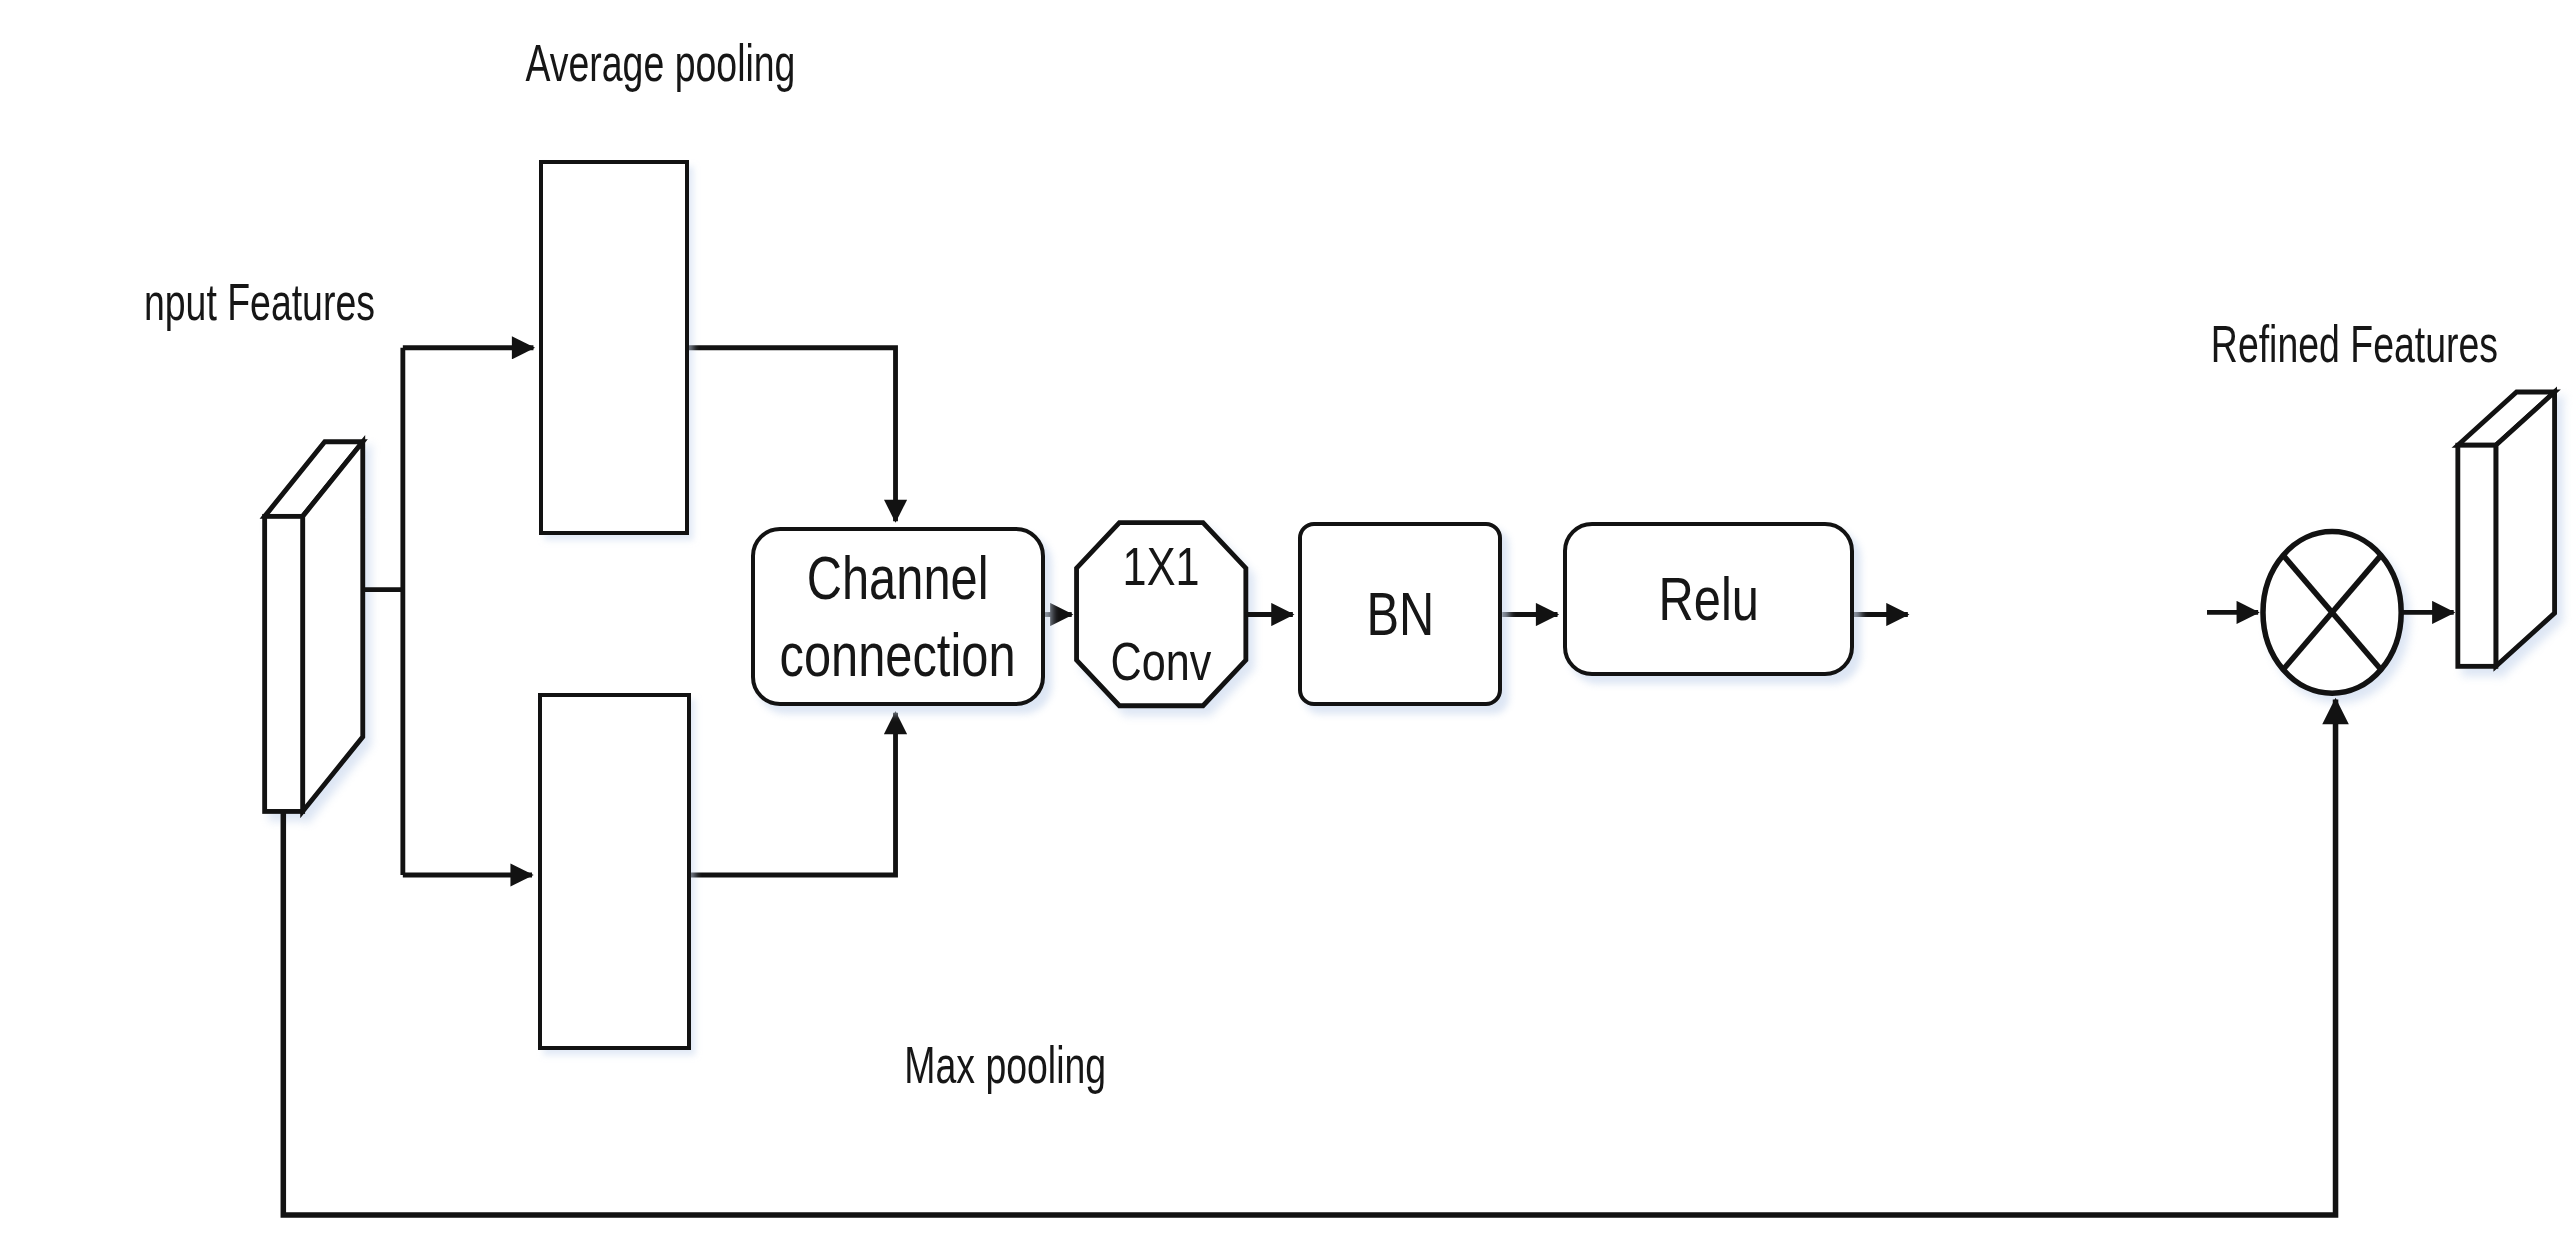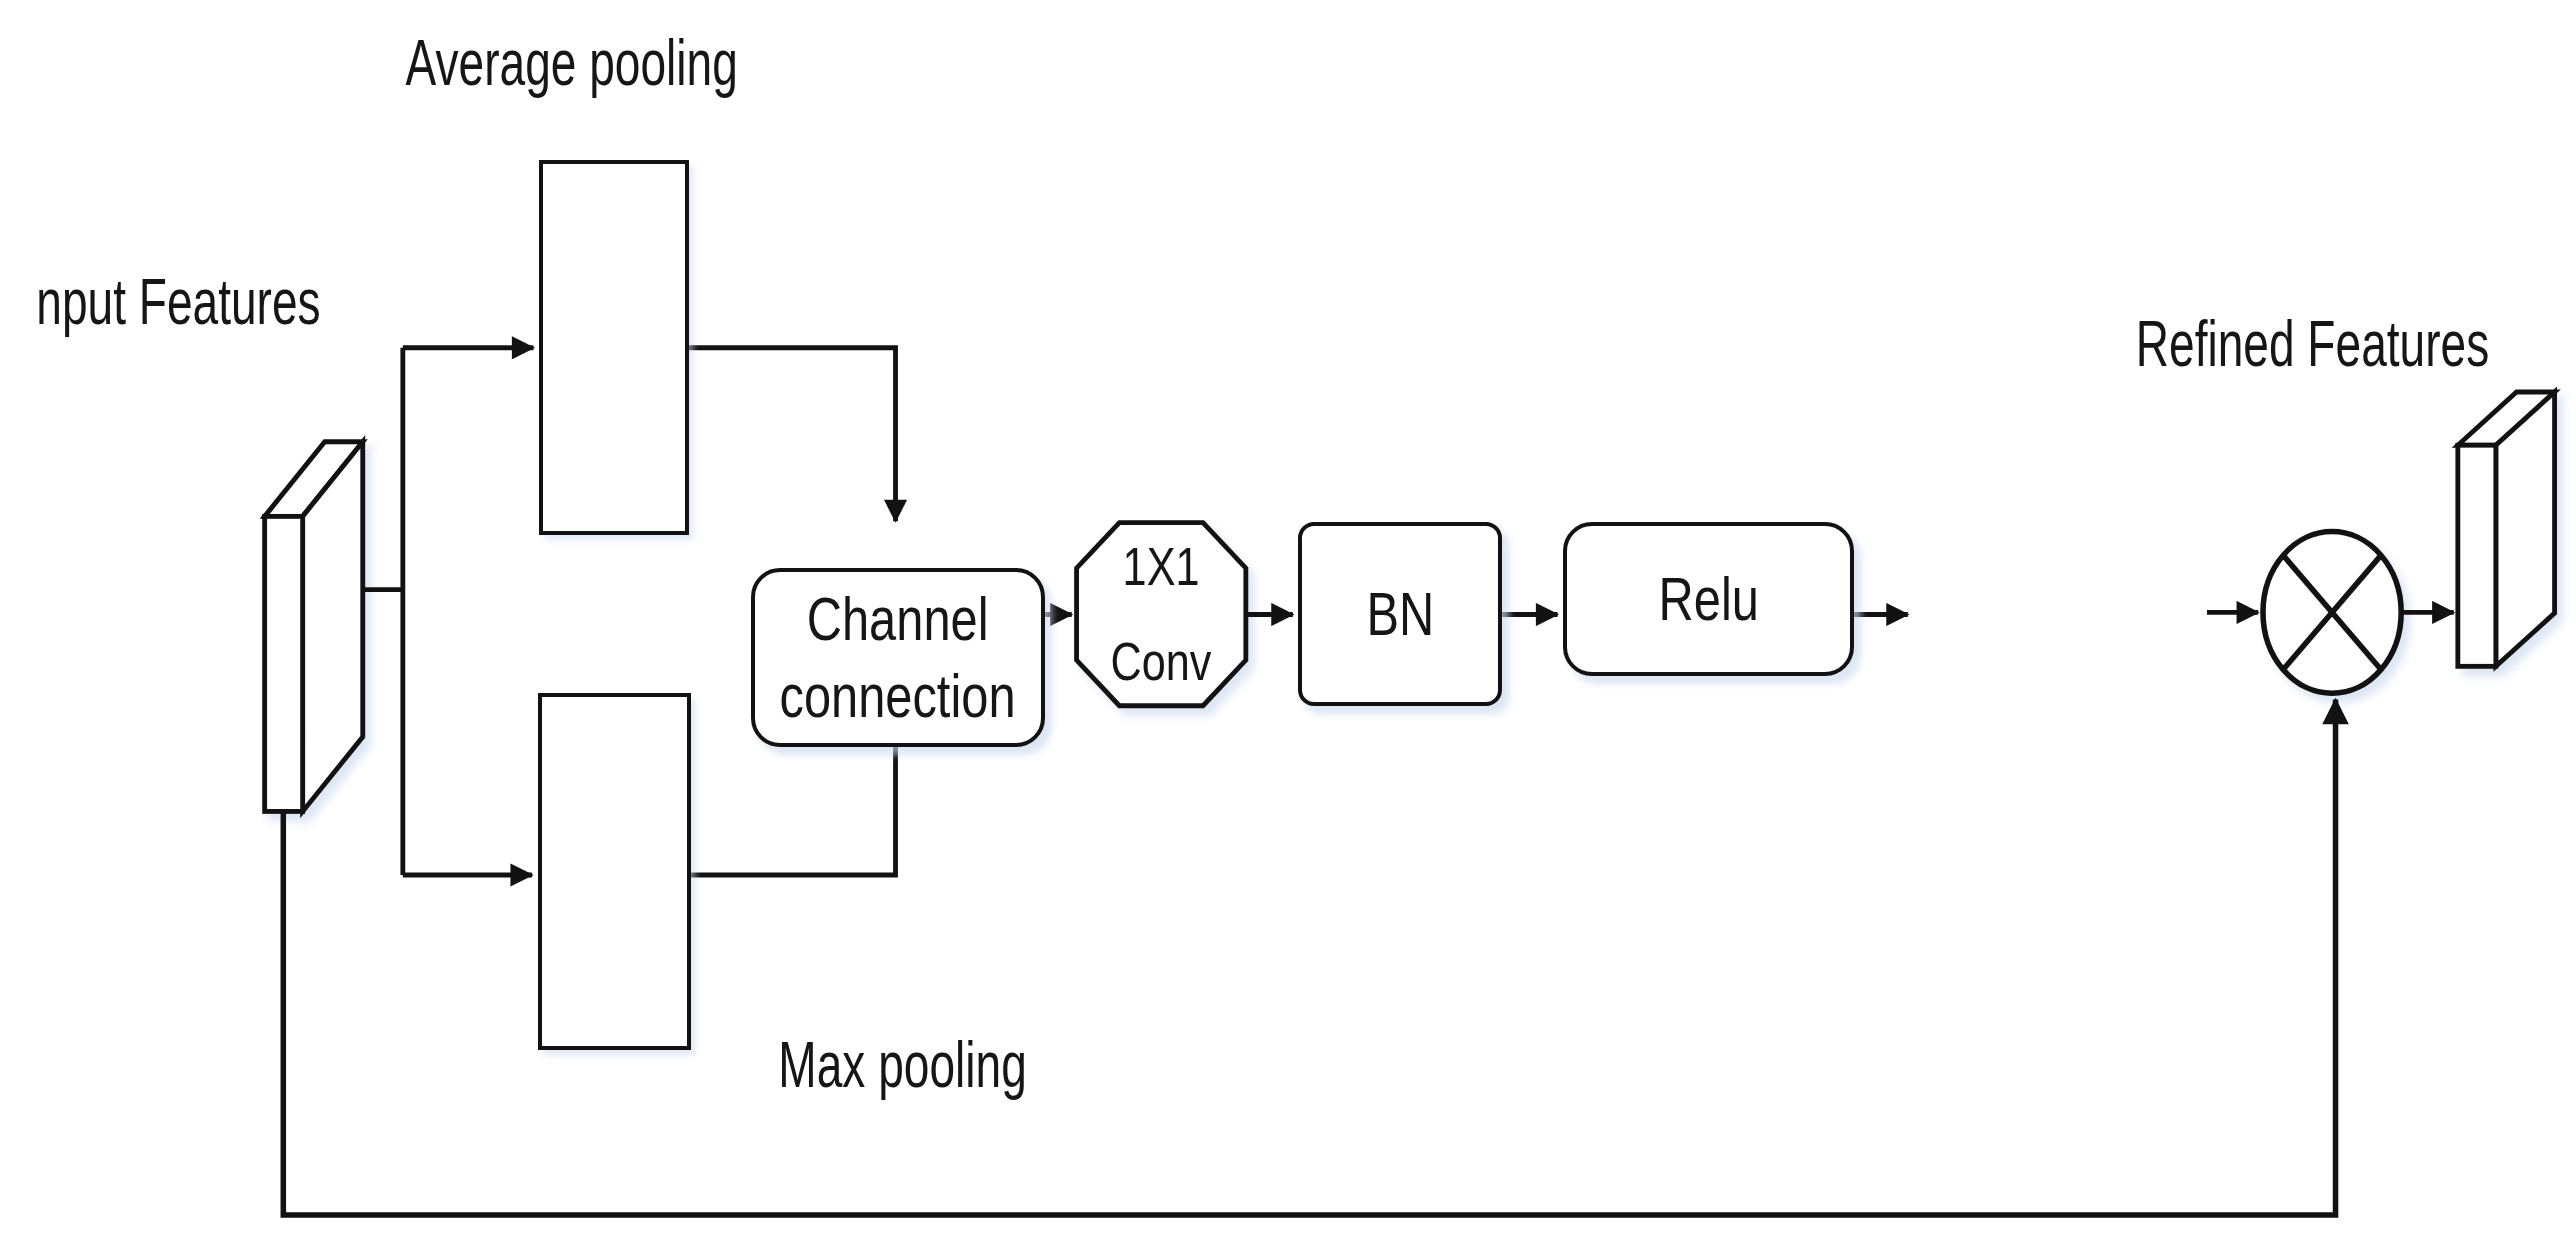--- a/index.html
+++ b/index.html
@@ -22,22 +22,22 @@
   }
   .round{border-radius:29px;}
   .pool{border-radius:0;box-shadow:4.8px 6.2px 6.2px rgba(203,217,238,.55);}
 
   
   .cond{display:inline-block;transform:scaleX(.72);transform-origin:50% 50%;}
   .box .cond, .octlabel .cond{transform:scaleX(.8);}
 
   
   .label{
-    position:absolute;display:flex;align-items:center;justify-content:center;
-    font-size:64px;white-space:nowrap;
+    position:absolute;display:flex;align-items:center;justify-content:flex-end;
+    font-size:52px;white-space:nowrap;
   }
   .octlabel{
     position:absolute;display:flex;flex-direction:column;align-items:center;justify-content:center;
     font-size:54px;line-height:1.3;white-space:nowrap;
   }
 </style>
 </head>
 <body>
 
 <div class="canvas">
@@ -82,21 +82,21 @@
       <line x1="2683" y1="889" x2="2761" y2="889" marker-end="url(#arr)"></line>
       <line x1="3194" y1="886" x2="3268" y2="886" marker-end="url(#arr)"></line>
       <line x1="3475" y1="886" x2="3551" y2="886" marker-end="url(#arr)"></line>
       <polyline stroke-width="8" points="410,1174 410,1758 3380,1758 3380,1012" marker-end="url(#arr)"></polyline>
     </g>
   </svg>
 
   <div class="box pool" style="left:539px;top:160px;width:150px;height:375px;"></div>
   <div class="box pool" style="left:538px;top:693px;width:153px;height:357px;"></div>
 
-  <div class="box round" style="left:751px;top:527px;width:294px;height:179px;margin-top:41px;">
+  <div class="box round" style="left:751px;top:527px;width:294px;height:179px;">
     <span class="cond">Channel</span>
     <span class="cond">connection</span>
   </div>
 
   <div class="box round" style="left:1298px;top:522px;width:204px;height:184px;border-radius:16px;">
     <span class="cond">BN</span>
   </div>
 
   <div class="box round" style="left:1563px;top:522px;width:291px;height:154px;">
     <span class="cond">Relu</span>

